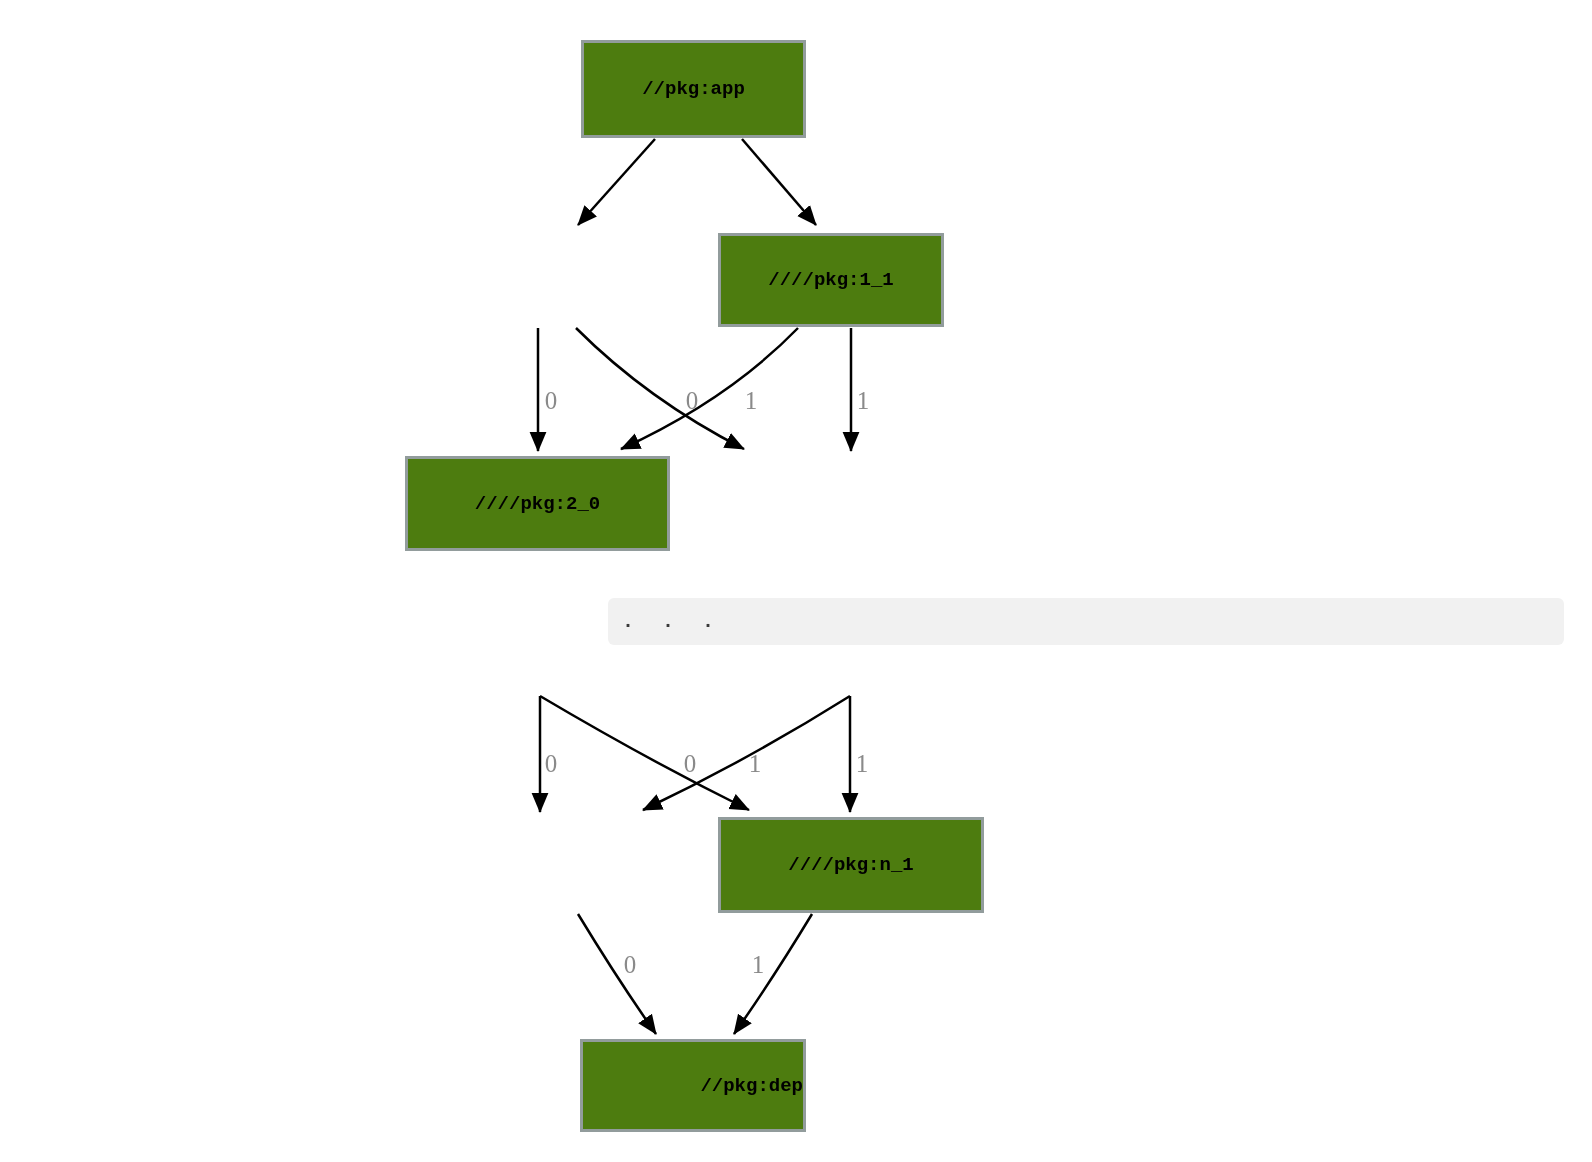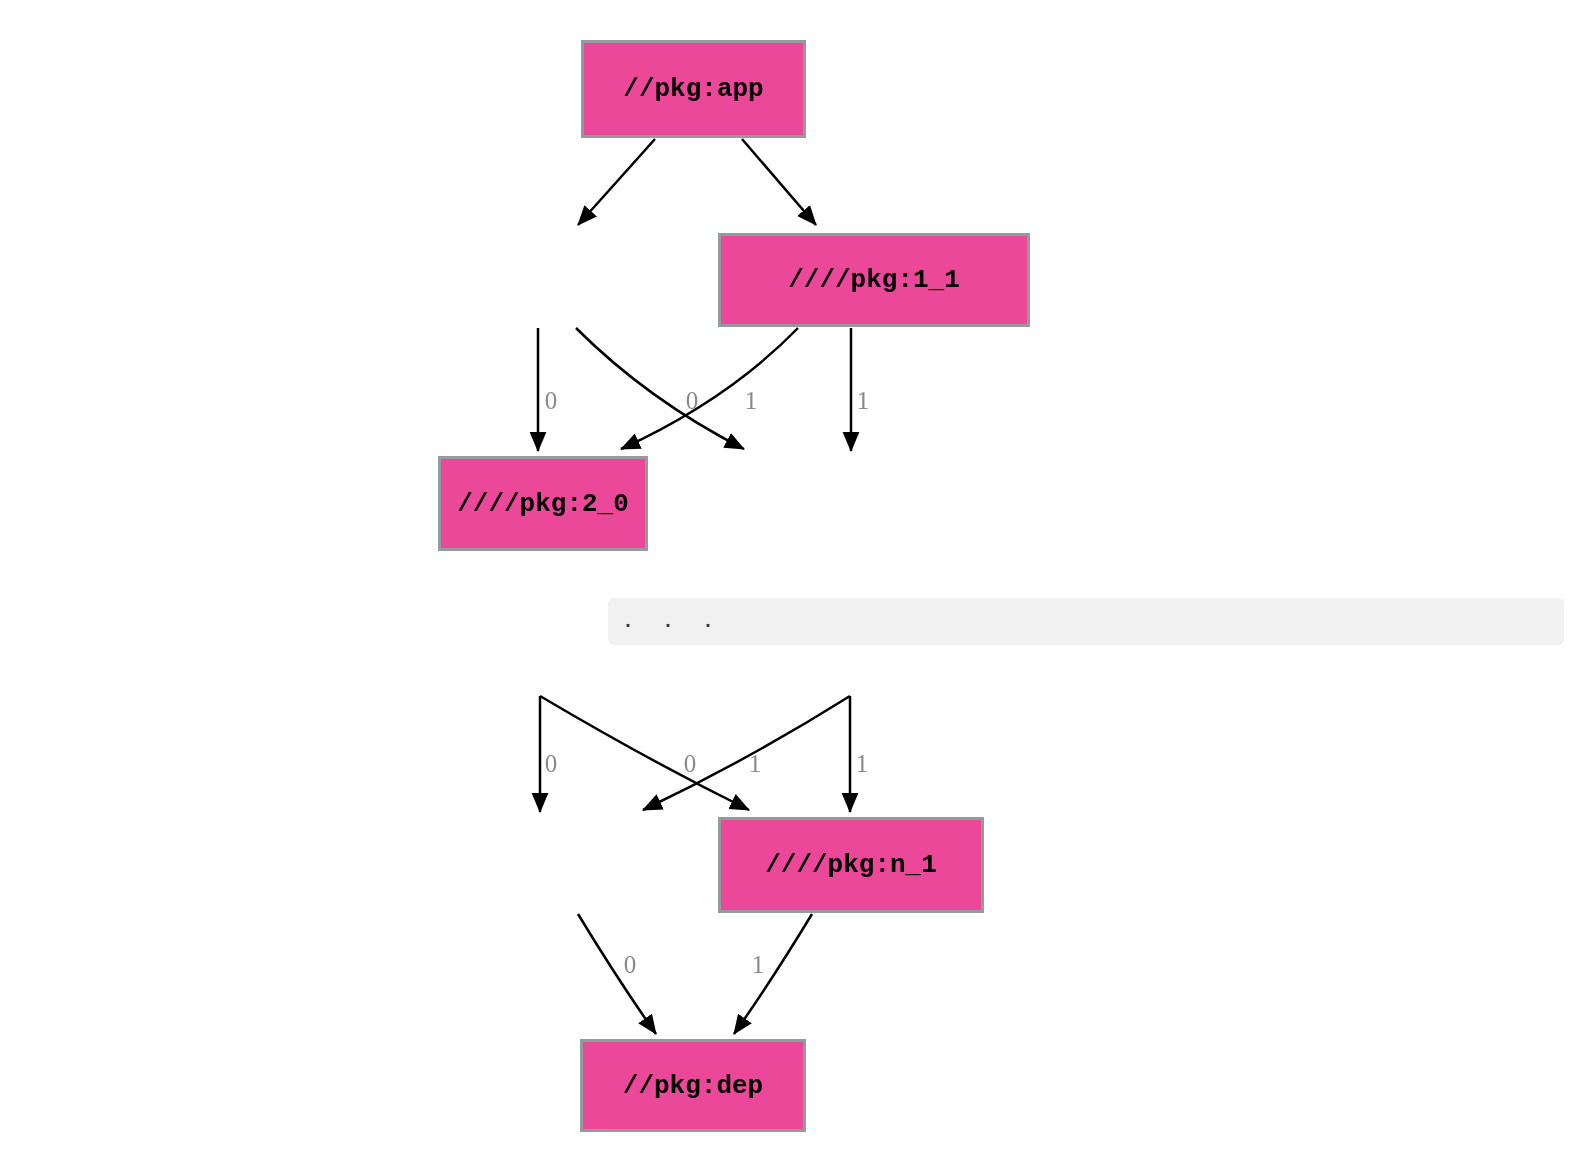--- a/index.html
+++ b/index.html
@@ -8,33 +8,33 @@
     overflow:hidden;font-family:"Liberation Sans",sans-serif;
   }
   .edges-layer{position:absolute;left:0;top:0;z-index:1;}
   .edge-path{fill:none;stroke:#000000;stroke-width:2.5px;}
   .edge-label{
     font-family:"Liberation Serif",serif;font-size:25px;fill:#8a8a8a;
     text-anchor:middle;
   }
   .node{
     position:absolute;z-index:2;box-sizing:border-box;
-    background:#ec4899;border:3px solid #929c9c;
+    background:#4d7c0f;border:3px solid #929c9c;
     display:flex;align-items:center;justify-content:center;
     font-family:"Liberation Mono",monospace;font-weight:bold;
-    font-size:26px;color:#000000;white-space:pre;
+    font-size:19px;color:#000000;white-space:pre;
   }
   .node-app {left:581px;top:40px;  width:225px;height:98px;}
   .node-1-0 {left:405px;top:233px; width:265px;height:94px;}
-  .node-1-1 {left:718px;top:233px; width:312px;height:94px;}
-  .node-2-0 {left:405px;top:456px; width:210px;height:95px;margin-left:33px;}
+  .node-1-1 {left:718px;top:233px; width:226px;height:94px;}
+  .node-2-0 {left:405px;top:456px; width:265px;height:95px;}
   .node-2-1 {left:718px;top:456px; width:266px;height:95px;}
   .node-n-0 {left:405px;top:817px; width:265px;height:96px;}
   .node-n-1 {left:718px;top:817px; width:266px;height:96px;align-items:center;}
-  .node-dep {left:580px;top:1039px;width:226px;height:93px;}
+  .node-dep {left:580px;top:1039px;width:226px;height:93px;justify-content:flex-end;}
   .separator{
     position:absolute;z-index:0;left:608px;top:598px;width:956px;height:47px;
     background:#f1f1f1;border-radius:6px;
     display:flex;align-items:center;
     padding-left:14px;box-sizing:border-box;
     font-family:"Liberation Mono",monospace;font-weight:bold;font-size:20px;
     color:#3a3a3a;word-spacing:14px;letter-spacing:1px;
   }
 </style>
 </head>

